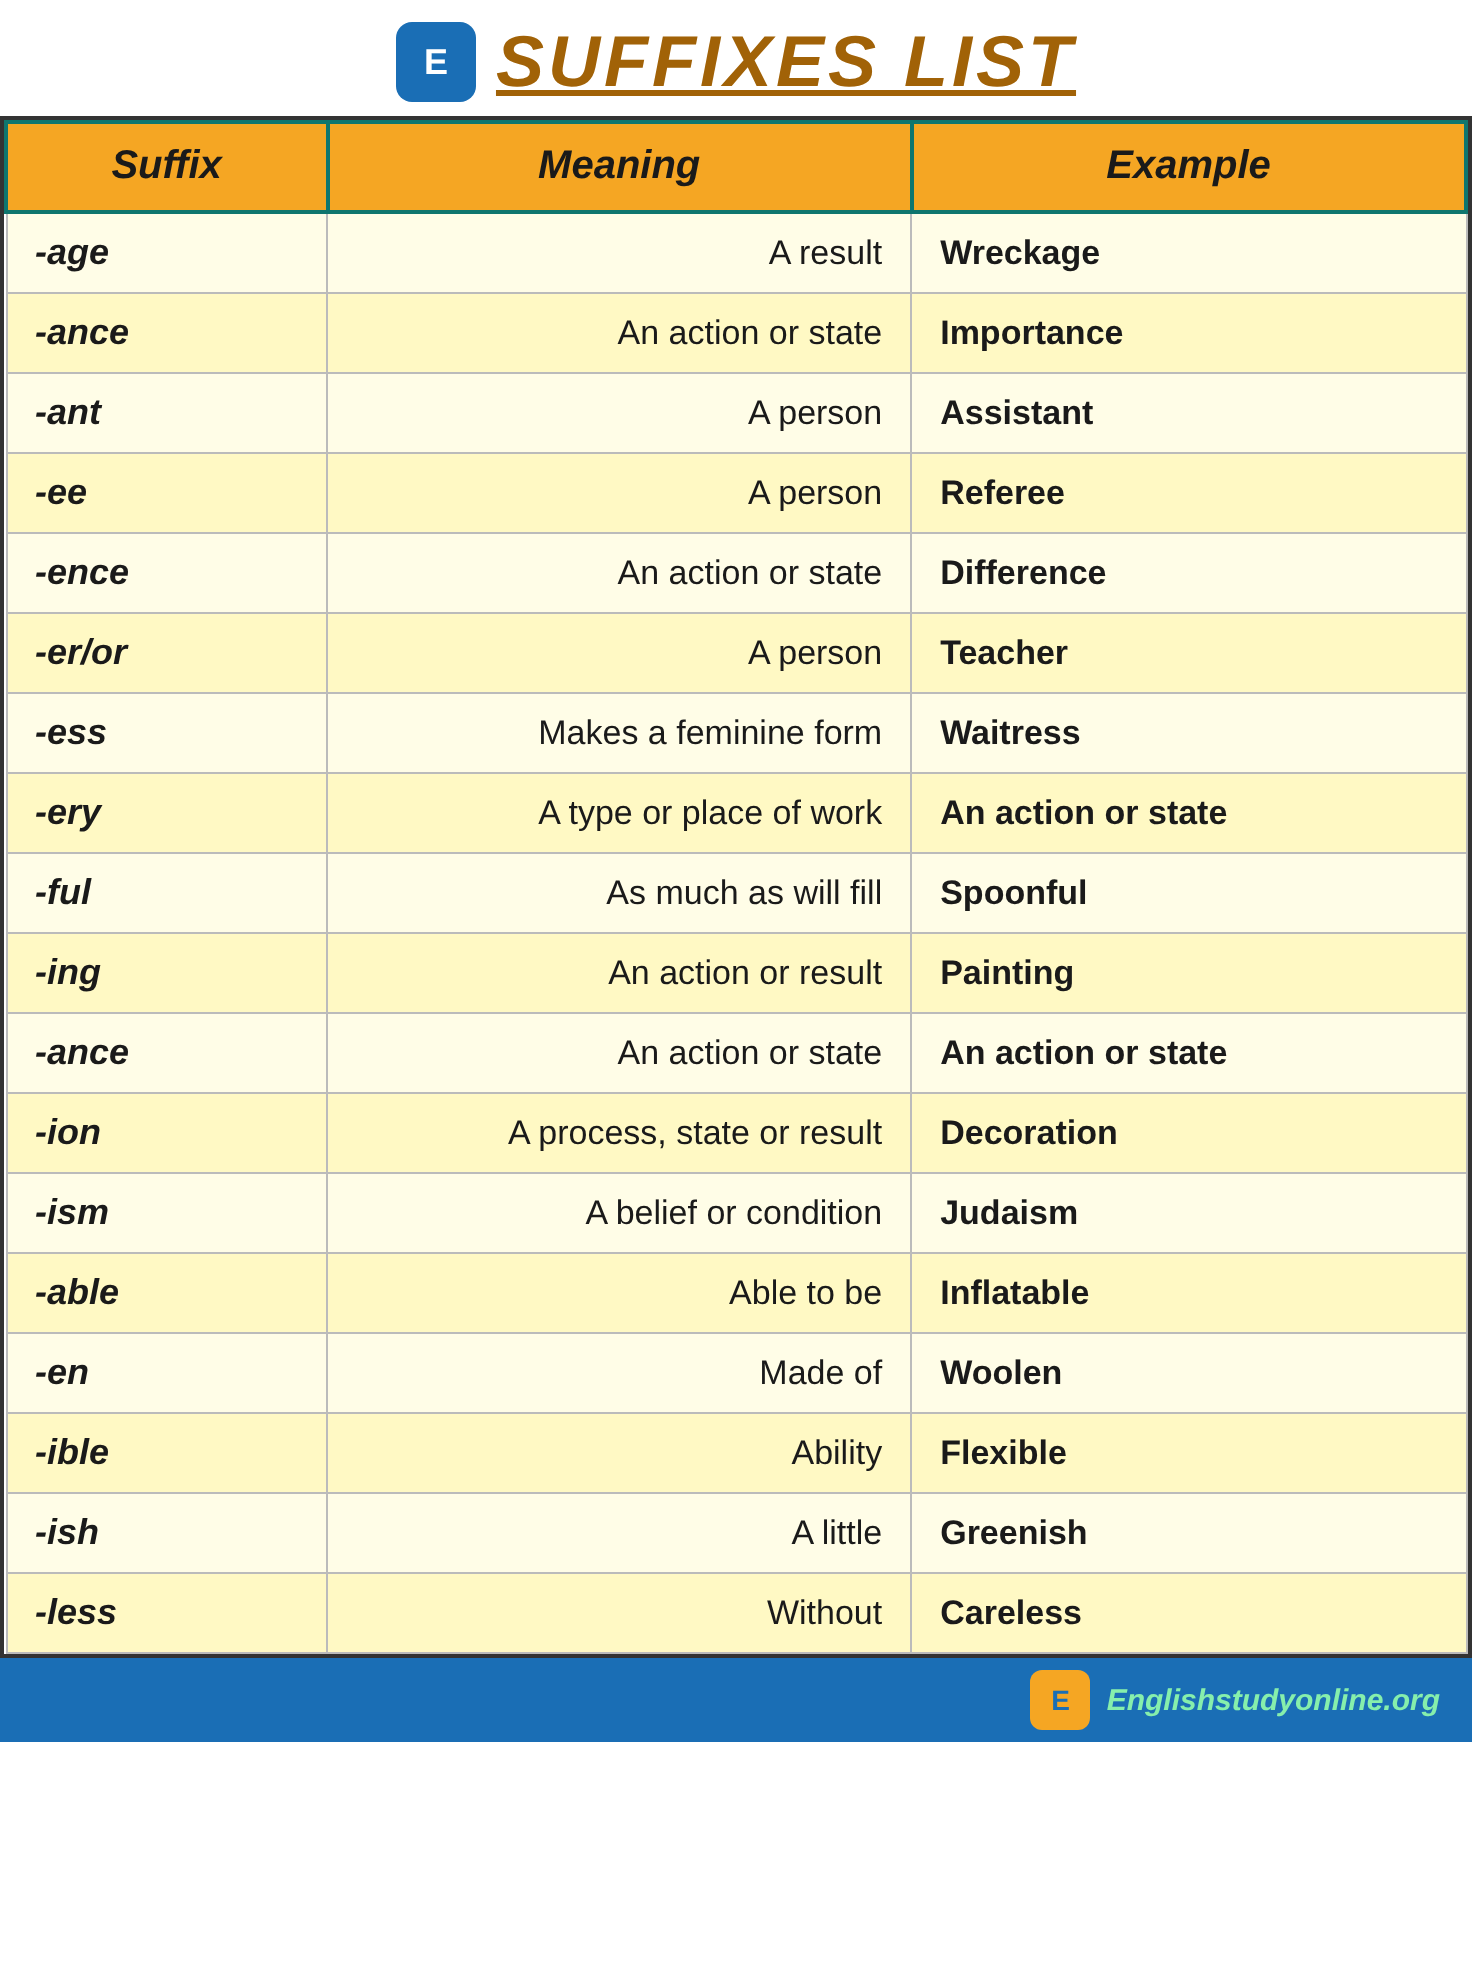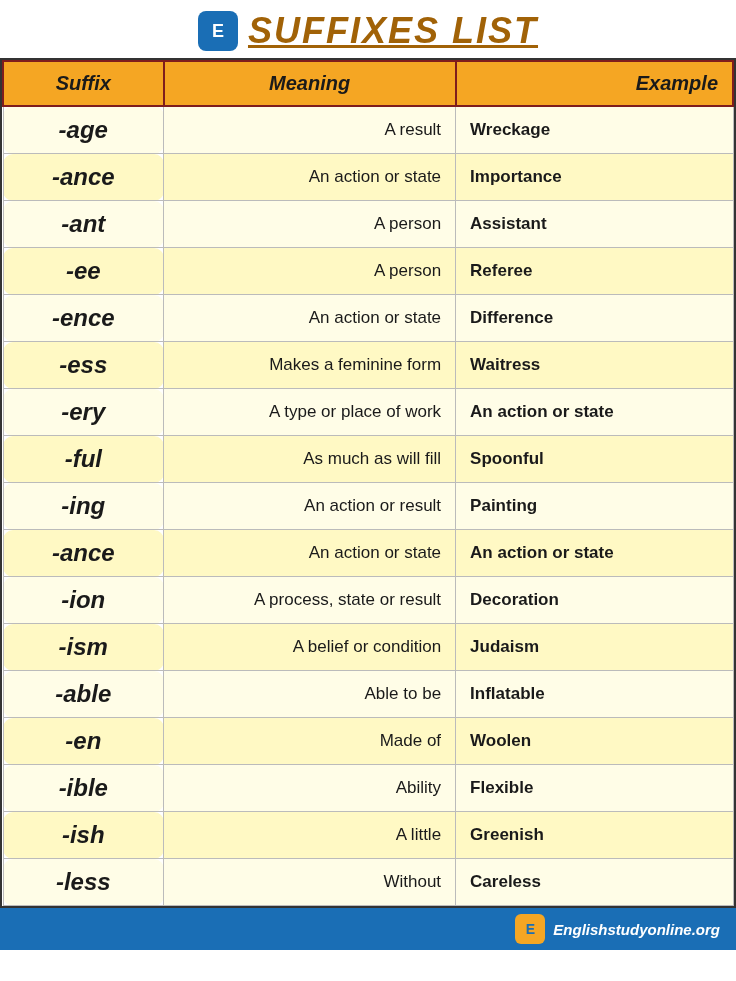--- a/index.html
+++ b/index.html
@@ -47,50 +47,48 @@
       width: 100%;
       border-collapse: collapse;
       border: 2px solid #333;
     }
     table {
       width: 100%;
       border-collapse: collapse;
     }
     .col-suffix { width: 22%; }
     .col-meaning { width: 40%; }
-    .col-example { width: 38%; text-align: right; }
+    .col-example { width: 38%; }
 
     thead tr th {
       background: #f5a623;
       color: #1a1a1a;
       font-size: 20px;
       font-weight: 900;
       padding: 10px 14px;
-      border: 2px solid #7f1d1d;
+      border: 2px solid #0f766e;
       text-align: center;
       font-style: italic;
     }
     tbody tr:nth-child(odd) {
       background: #fffde7;
     }
     tbody tr:nth-child(even) {
       background: #fff9c4;
     }
     tbody tr td {
       padding: 9px 14px;
       border: 1.5px solid #bbb;
       font-size: 17px;
       color: #1a1a1a;
     }
     tbody tr td:first-child {
       font-weight: 900;
       font-style: italic;
-      text-align: center;
-      font-size: 24px;
-      border-radius: 10px;
+      font-size: 18px;
     }
     tbody tr td:nth-child(2) {
       text-align: right;
     }
     tbody tr td:nth-child(3) {
       text-align: left;
       font-weight: bold;
     }
     .footer-area {
       background: #1a6eb5;
@@ -106,21 +104,21 @@
       background: #f5a623;
       border-radius: 6px;
       display: flex;
       align-items: center;
       justify-content: center;
       color: #1a6eb5;
       font-weight: bold;
       font-size: 14px;
     }
     .footer-text {
-      color: #ffffff;
+      color: #86efac;
       font-size: 15px;
       font-style: italic;
       font-weight: bold;
     }
   </style>
 </head>
 <body>
 
 <div class="page-wrapper">
   <div class="header-area">
@@ -159,20 +157,25 @@
             <td>-ee</td>
             <td>A person</td>
             <td>Referee</td>
           </tr>
           <tr>
             <td>-ence</td>
             <td>An action or state</td>
             <td>Difference</td>
           </tr>
           <tr>
+            <td>-er/or</td>
+            <td>A person</td>
+            <td>Teacher</td>
+          </tr>
+          <tr>
             <td>-ess</td>
             <td>Makes a feminine form</td>
             <td>Waitress</td>
           </tr>
           <tr>
             <td>-ery</td>
             <td>A type or place of work</td>
             <td>An action or state</td>
           </tr>
           <tr>

